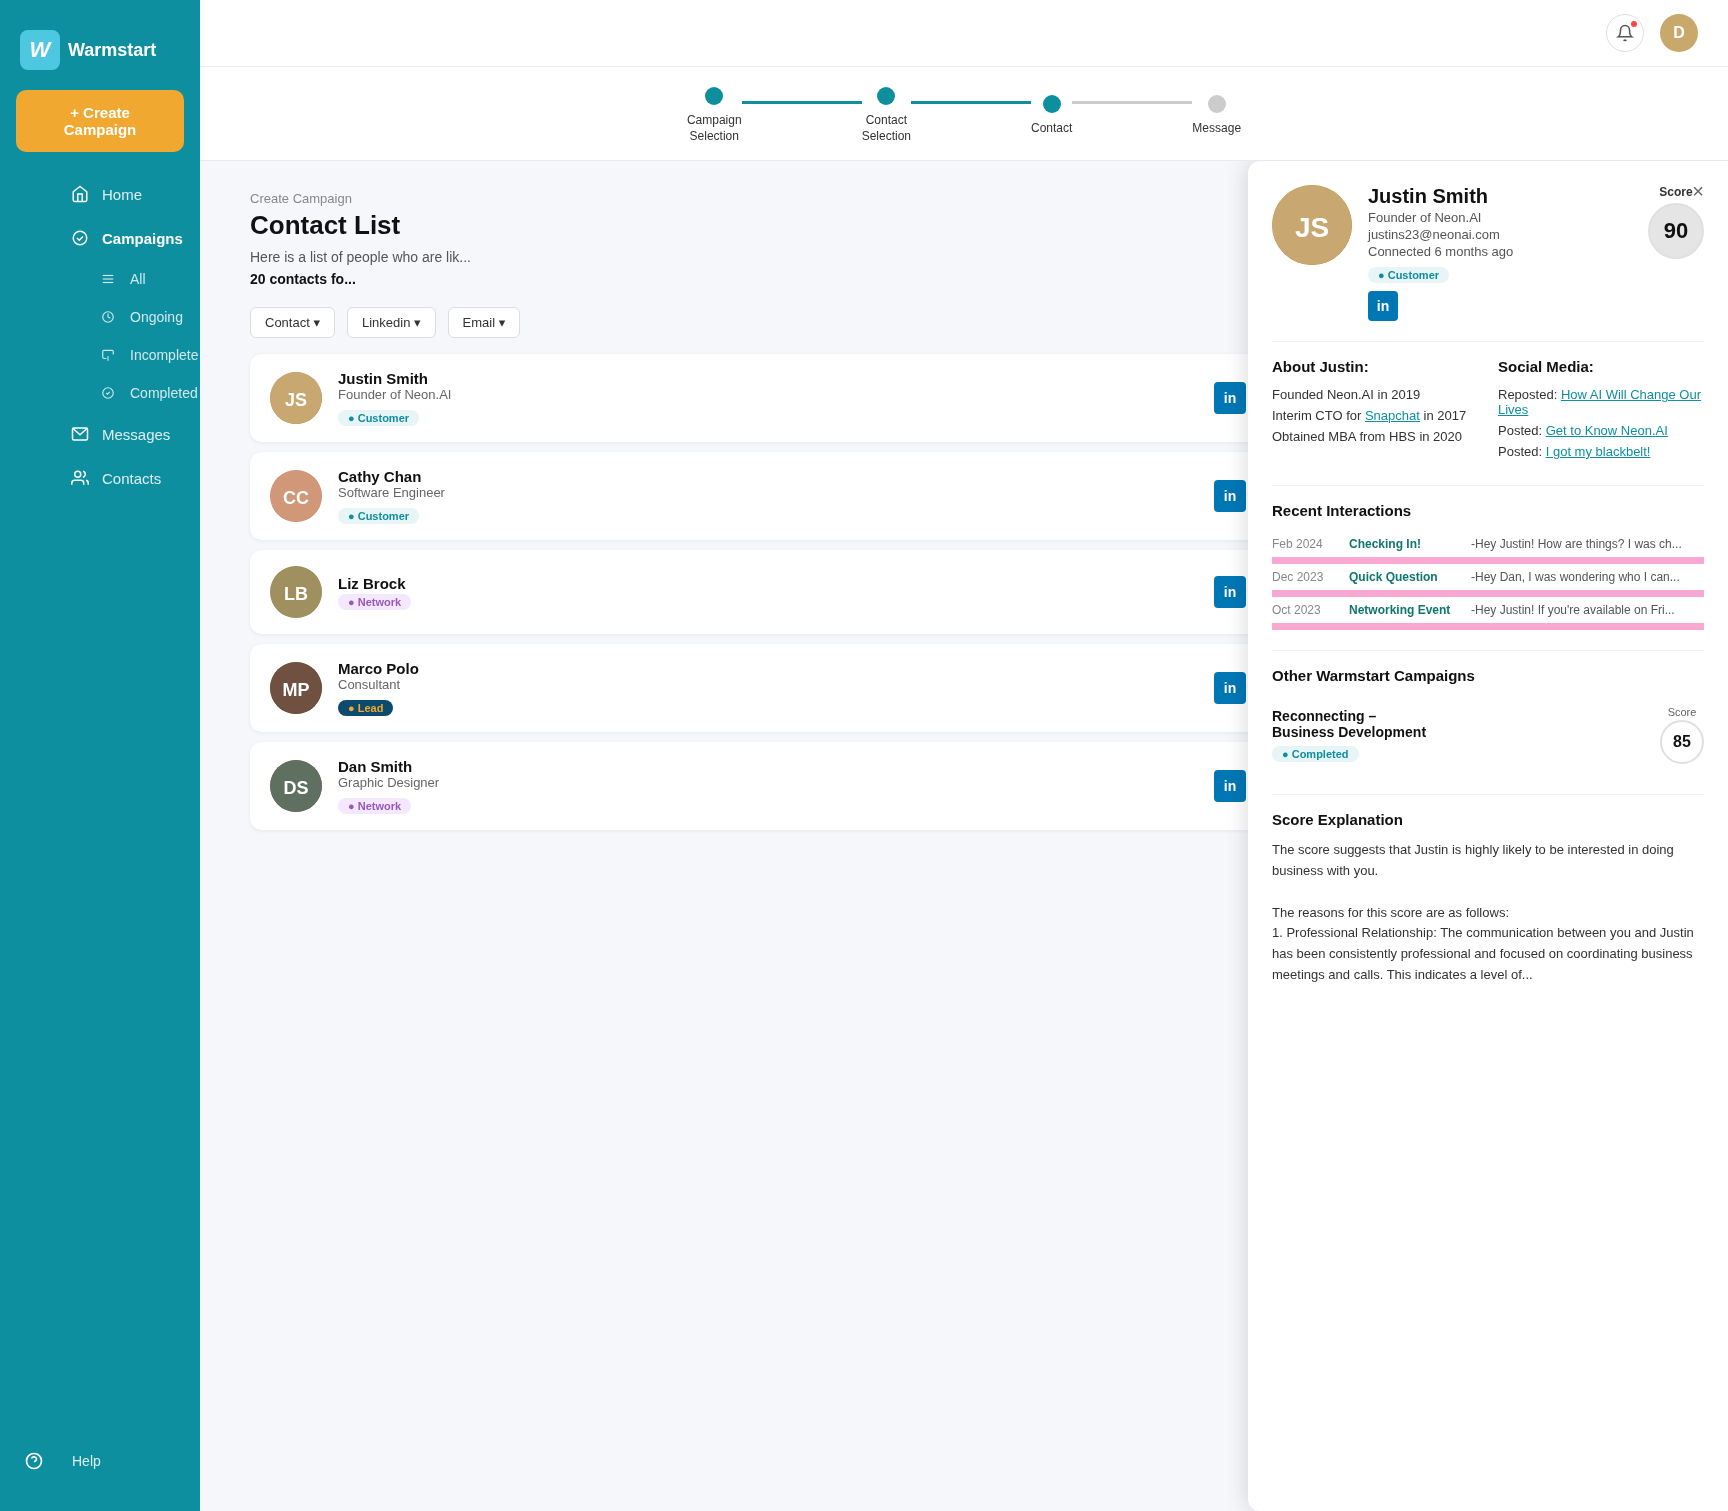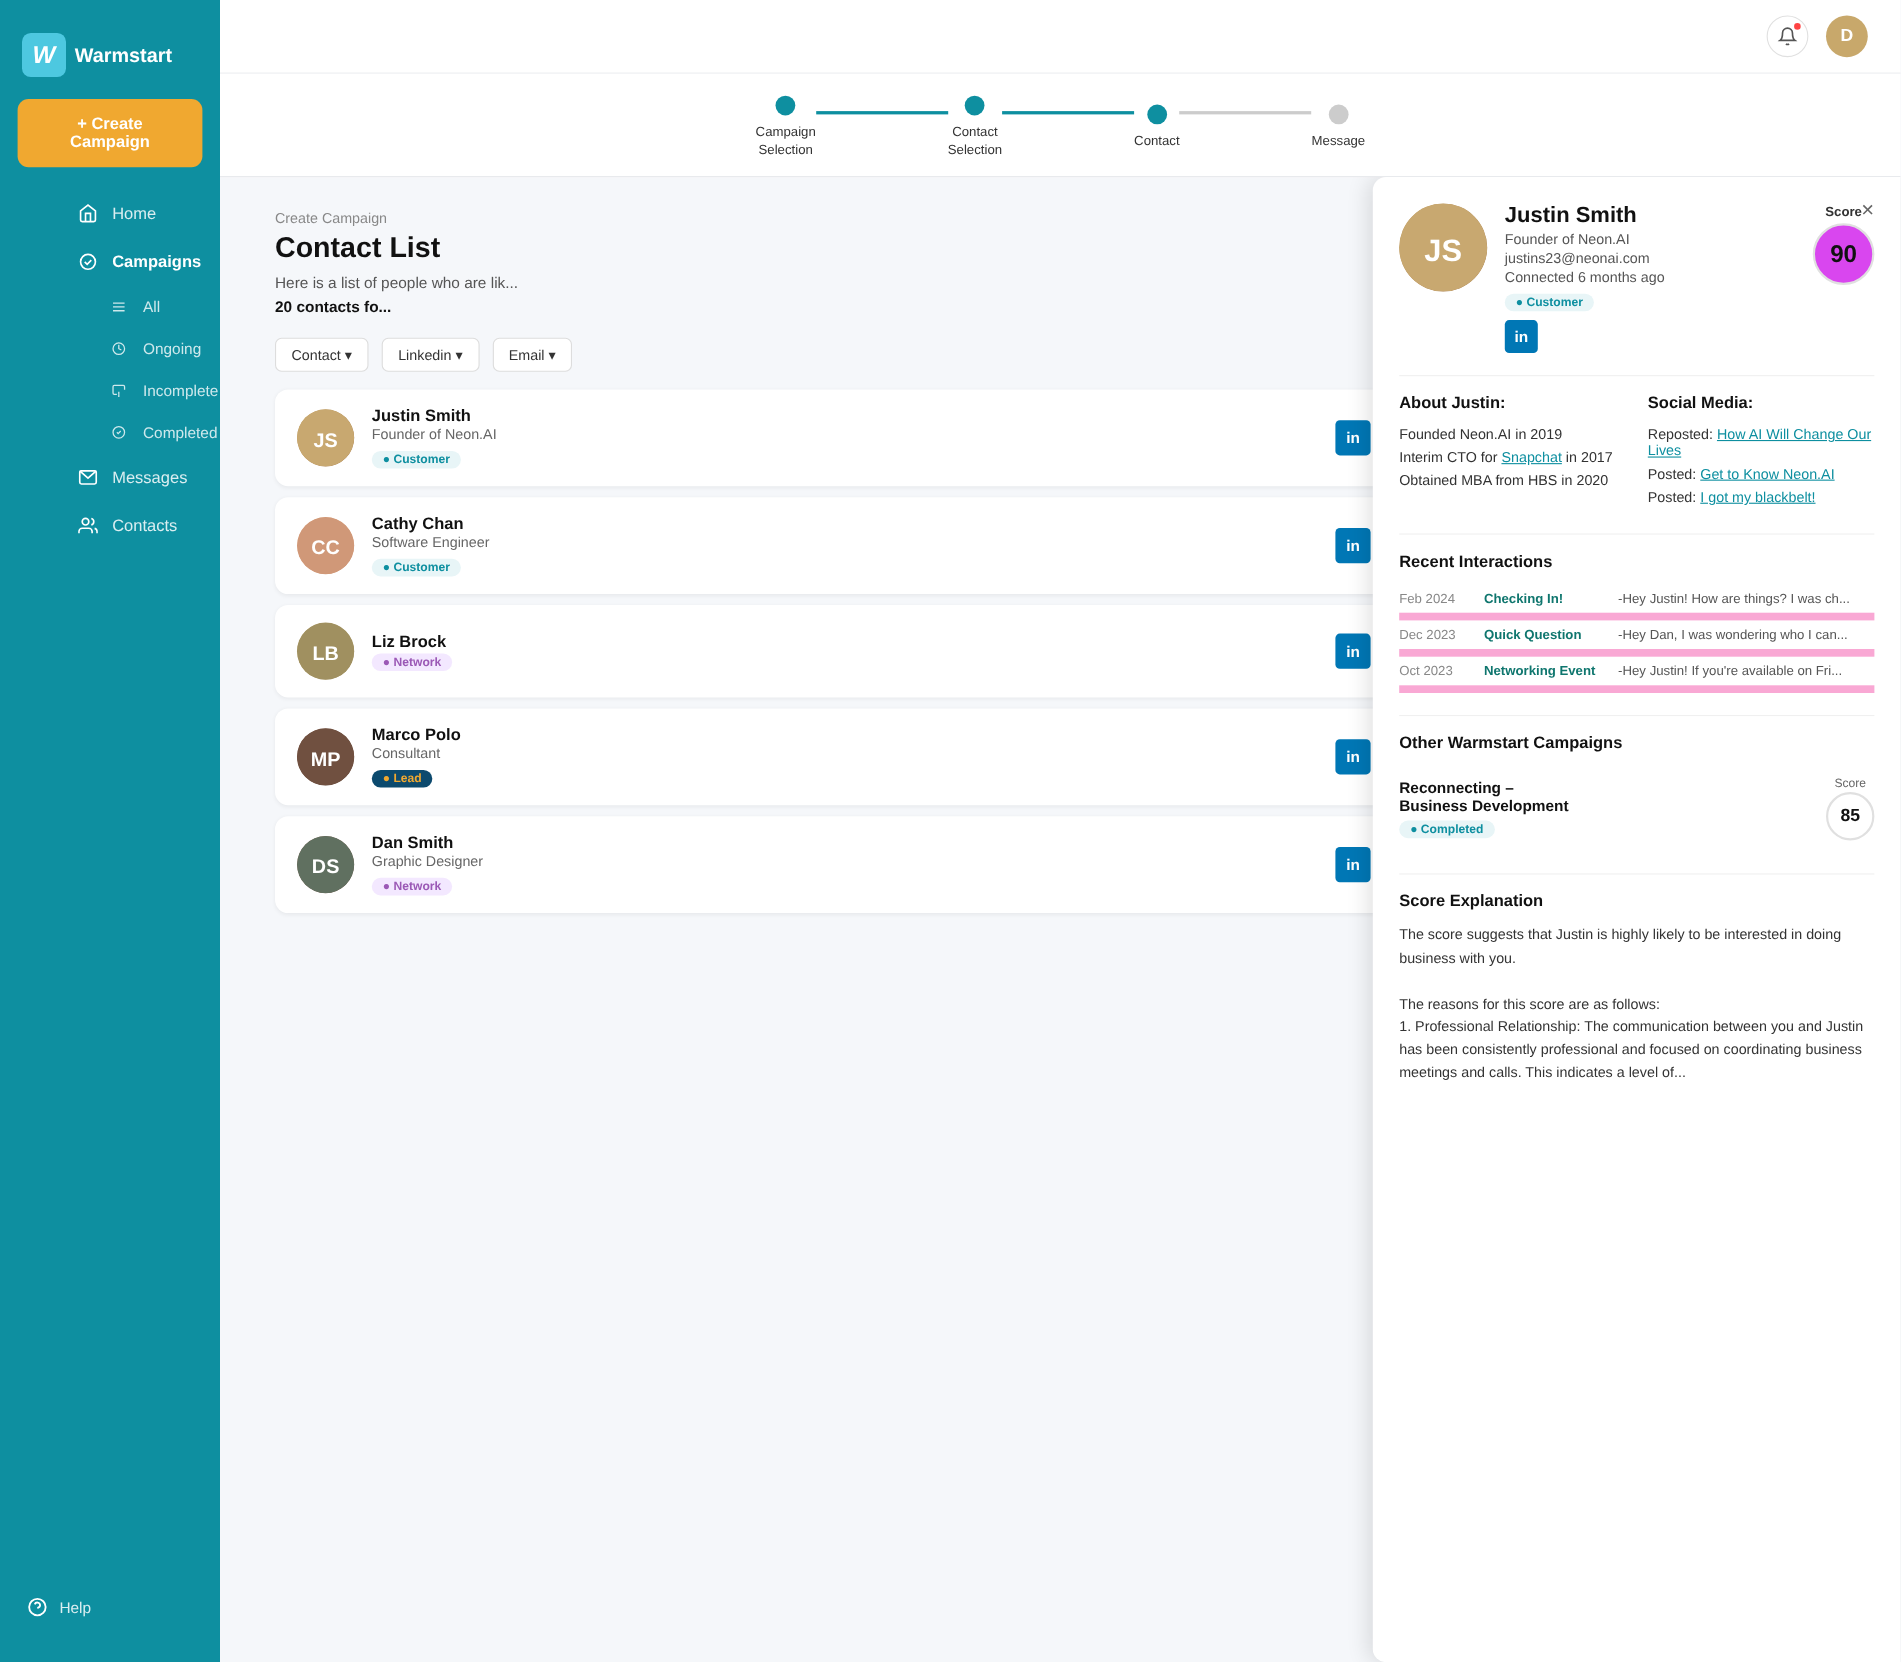--- a/index.html
+++ b/index.html
@@ -67,21 +67,21 @@
       cursor: pointer;
     }
     .nav-icon { width: 20px; height: 20px; display: flex; align-items: center; justify-content: center; flex-shrink: 0; }
 
     .sidebar-help {
       padding: 20px 24px;
       color: rgba(255,255,255,0.85);
       font-size: 14px;
       display: flex;
       align-items: center;
-      gap: 10px;
+      gap: 28px;
       cursor: pointer;
     }
 
     
     .main { flex: 1; display: flex; flex-direction: column; overflow: hidden; position: relative; }
 
     
     .header {
       background: white;
       padding: 14px 30px;
@@ -282,21 +282,21 @@
       text-align: center;
       flex-shrink: 0;
     }
     .score-label { font-size: 12px; color: #333; font-weight: 600; margin-bottom: 4px; }
     .score-value {
       width: 56px; height: 56px;
       border-radius: 50%;
       border: 2px solid #e0e0e0;
       display: flex; align-items: center; justify-content: center;
       font-size: 22px; font-weight: 700; color: #111;
-      background: #d946ef;
+      background: #e5e5e5;
     }
     .detail-linkedin {
       width: 30px; height: 30px;
       background: #0077b5;
       border-radius: 4px;
       display: flex; align-items: center; justify-content: center;
       color: white; font-weight: 900; font-size: 14px;
       margin-top: 8px;
     }
 

